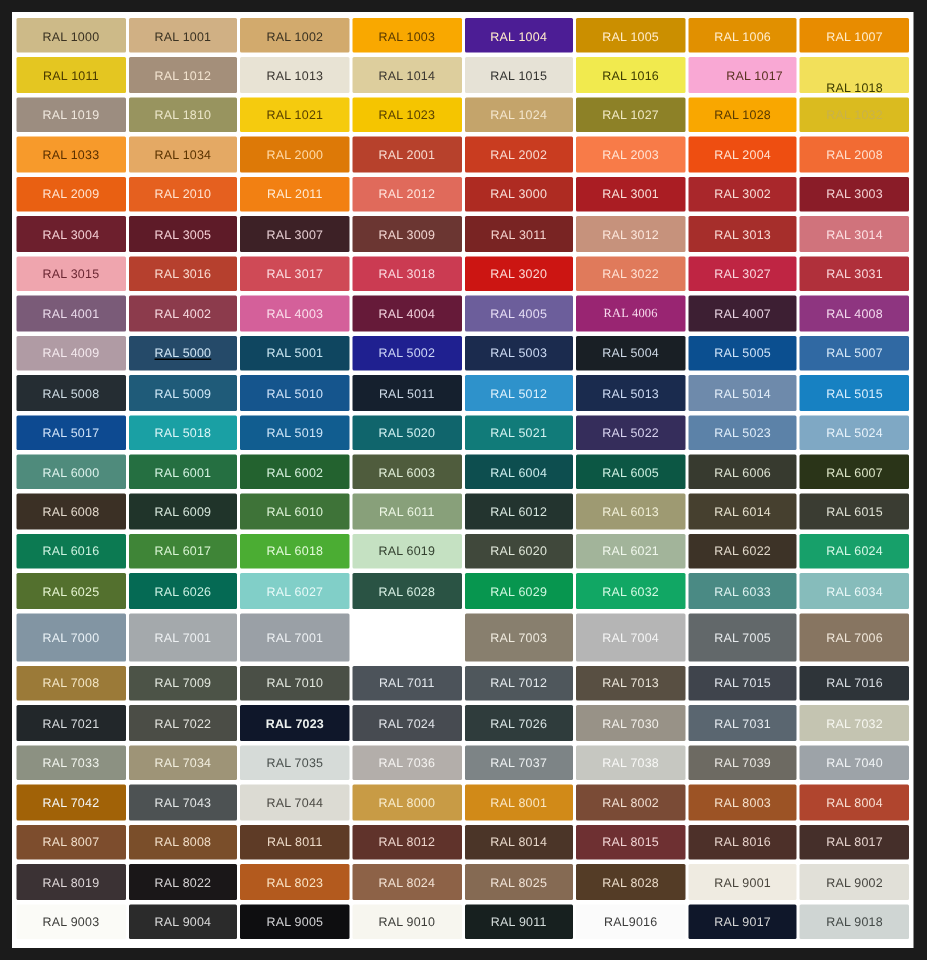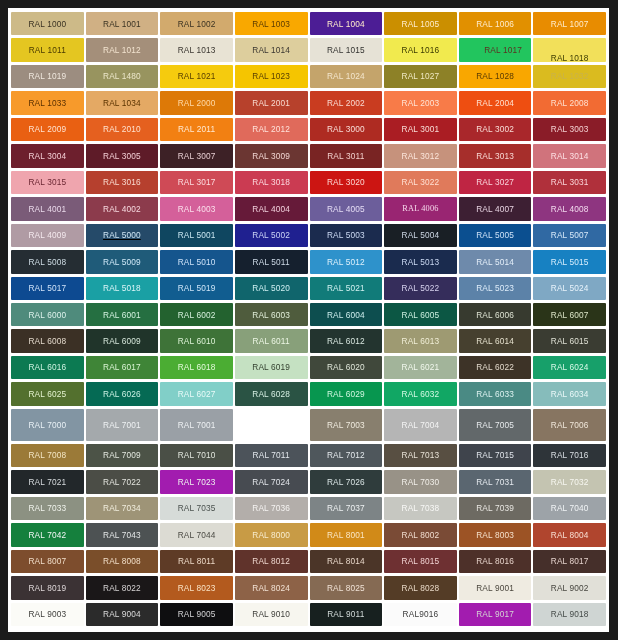--- a/index.html
+++ b/index.html
@@ -92,31 +92,31 @@
         </div>
         <div class="swatch" style="background: rgb(221, 206, 157);">
           <span class="swatch-label" style="color: rgb(58, 54, 48);">RAL 1014</span>
         </div>
         <div class="swatch" style="background: rgb(230, 226, 214);">
           <span class="swatch-label" style="color: rgb(51, 51, 48);">RAL 1015</span>
         </div>
         <div class="swatch" style="background: rgb(241, 234, 78);">
           <span class="swatch-label" style="color: rgb(61, 60, 0);">RAL 1016</span>
         </div>
-        <div class="swatch" style="background: #22c55e; padding-left: 16px;">
+        <div class="swatch" style="background: #f9a8d4; padding-left: 16px;">
           <span class="swatch-label" style="color: rgb(90, 51, 34);">RAL 1017</span>
         </div>
         <div class="swatch" style="background: rgb(242, 224, 90); align-items: flex-end;">
           <span class="swatch-label" style="color: rgb(61, 60, 0);">RAL 1018</span>
         </div>
         <div class="swatch" style="background: rgb(156, 141, 128);">
           <span class="swatch-label" style="color: rgb(239, 231, 221);">RAL 1019</span>
         </div>
         <div class="swatch" style="background: rgb(152, 148, 95);">
-          <span class="swatch-label" style="color: rgb(235, 230, 201);">RAL 1480</span>
+          <span class="swatch-label" style="color: rgb(235, 230, 201);">RAL 1810</span>
         </div>
         <div class="swatch" style="background: rgb(245, 203, 14);">
           <span class="swatch-label" style="color: rgb(90, 65, 0);">RAL 1021</span>
         </div>
         <div class="swatch" style="background: rgb(245, 197, 0);">
           <span class="swatch-label" style="color: rgb(90, 65, 0);">RAL 1023</span>
         </div>
         <div class="swatch" style="background: rgb(196, 164, 107);">
           <span class="swatch-label" style="color: rgb(243, 229, 204);">RAL 1024</span>
         </div>
@@ -464,21 +464,21 @@
         </div>
         <div class="swatch" style="background: rgb(46, 52, 57);">
           <span class="swatch-label" style="color: rgb(217, 222, 227);">RAL 7016</span>
         </div>
         <div class="swatch" style="background: rgb(34, 39, 42);">
           <span class="swatch-label" style="color: rgb(214, 218, 221);">RAL 7021</span>
         </div>
         <div class="swatch" style="background: rgb(75, 77, 70);">
           <span class="swatch-label" style="color: rgb(226, 227, 221);">RAL 7022</span>
         </div>
-        <div class="swatch" style="background: #a21caf;">
+        <div class="swatch" style="background: #0f172a; font-weight: bold;">
           <span class="swatch-label" style="color: rgb(238, 242, 239);">RAL 7023</span>
         </div>
         <div class="swatch" style="background: rgb(71, 75, 81);">
           <span class="swatch-label" style="color: rgb(225, 228, 233);">RAL 7024</span>
         </div>
         <div class="swatch" style="background: rgb(47, 60, 60);">
           <span class="swatch-label" style="color: rgb(217, 228, 228);">RAL 7026</span>
         </div>
         <div class="swatch" style="background: rgb(152, 146, 135);">
           <span class="swatch-label" style="color: rgb(241, 238, 232);">RAL 7030</span>
@@ -506,21 +506,21 @@
         </div>
         <div class="swatch" style="background: rgb(198, 199, 193);">
           <span class="swatch-label" style="color: rgb(248, 248, 246);">RAL 7038</span>
         </div>
         <div class="swatch" style="background: rgb(109, 106, 98);">
           <span class="swatch-label" style="color: rgb(233, 231, 226);">RAL 7039</span>
         </div>
         <div class="swatch" style="background: rgb(157, 163, 168);">
           <span class="swatch-label" style="color: rgb(241, 244, 246);">RAL 7040</span>
         </div>
-        <div class="swatch" style="background: #15803d;">
+        <div class="swatch" style="background: #a16207;">
           <span class="swatch-label" style="color: rgb(244, 246, 246);">RAL 7042</span>
         </div>
         <div class="swatch" style="background: rgb(77, 82, 83);">
           <span class="swatch-label" style="color: rgb(226, 229, 229);">RAL 7043</span>
         </div>
         <div class="swatch" style="background: rgb(220, 219, 211);">
           <span class="swatch-label" style="color: rgb(76, 75, 69);">RAL 7044</span>
         </div>
         <div class="swatch" style="background: rgb(200, 155, 69);">
           <span class="swatch-label" style="color: rgb(248, 236, 205);">RAL 8000</span>
@@ -596,21 +596,21 @@
         </div>
         <div class="swatch" style="background: rgb(247, 246, 239);">
           <span class="swatch-label" style="color: rgb(61, 61, 57);">RAL 9010</span>
         </div>
         <div class="swatch" style="background: rgb(23, 32, 31);">
           <span class="swatch-label" style="color: rgb(211, 219, 218);">RAL 9011</span>
         </div>
         <div class="swatch" style="background: rgb(251, 251, 251);">
           <span class="swatch-label" style="color: rgb(61, 61, 61);">RAL9016</span>
         </div>
-        <div class="swatch" style="background: #a21caf;">
+        <div class="swatch" style="background: #0f172a;">
           <span class="swatch-label" style="color: rgb(212, 212, 212);">RAL 9017</span>
         </div>
         <div class="swatch" style="background: rgb(207, 213, 211);">
           <span class="swatch-label" style="color: rgb(68, 74, 72);">RAL 9018</span>
         </div>
       </div>
   </div>
 </div>
 
 </body></html>

